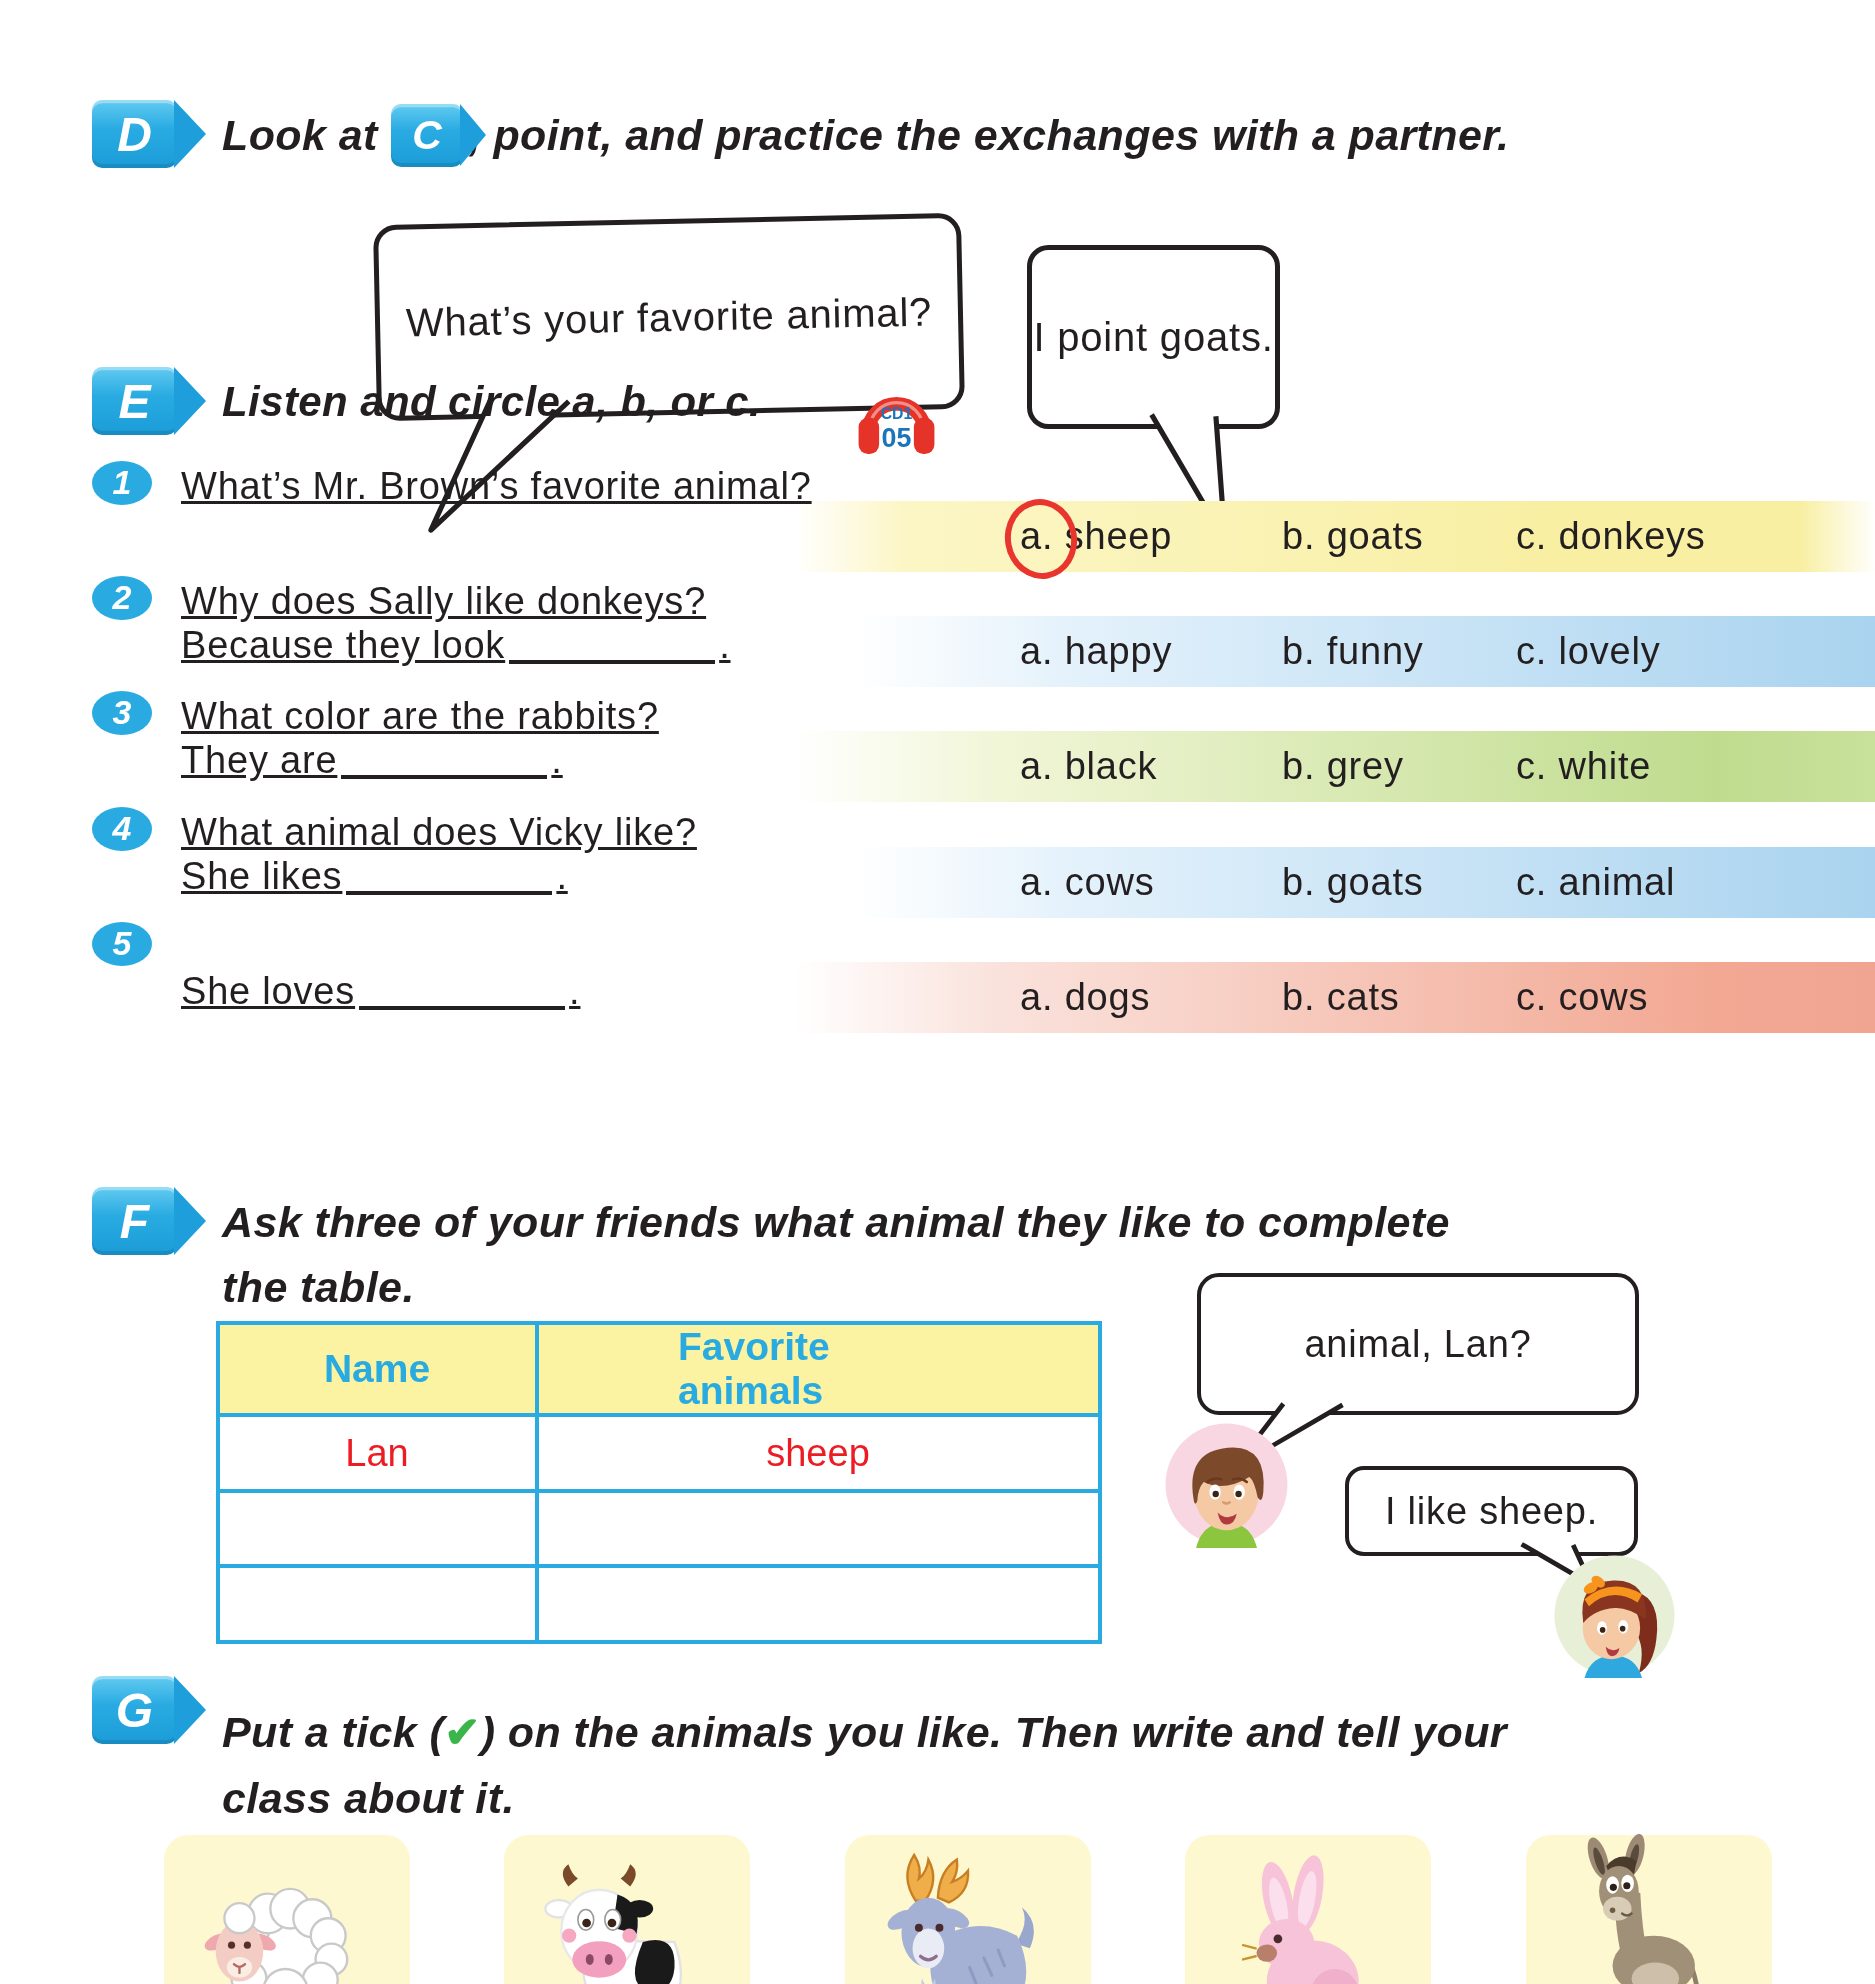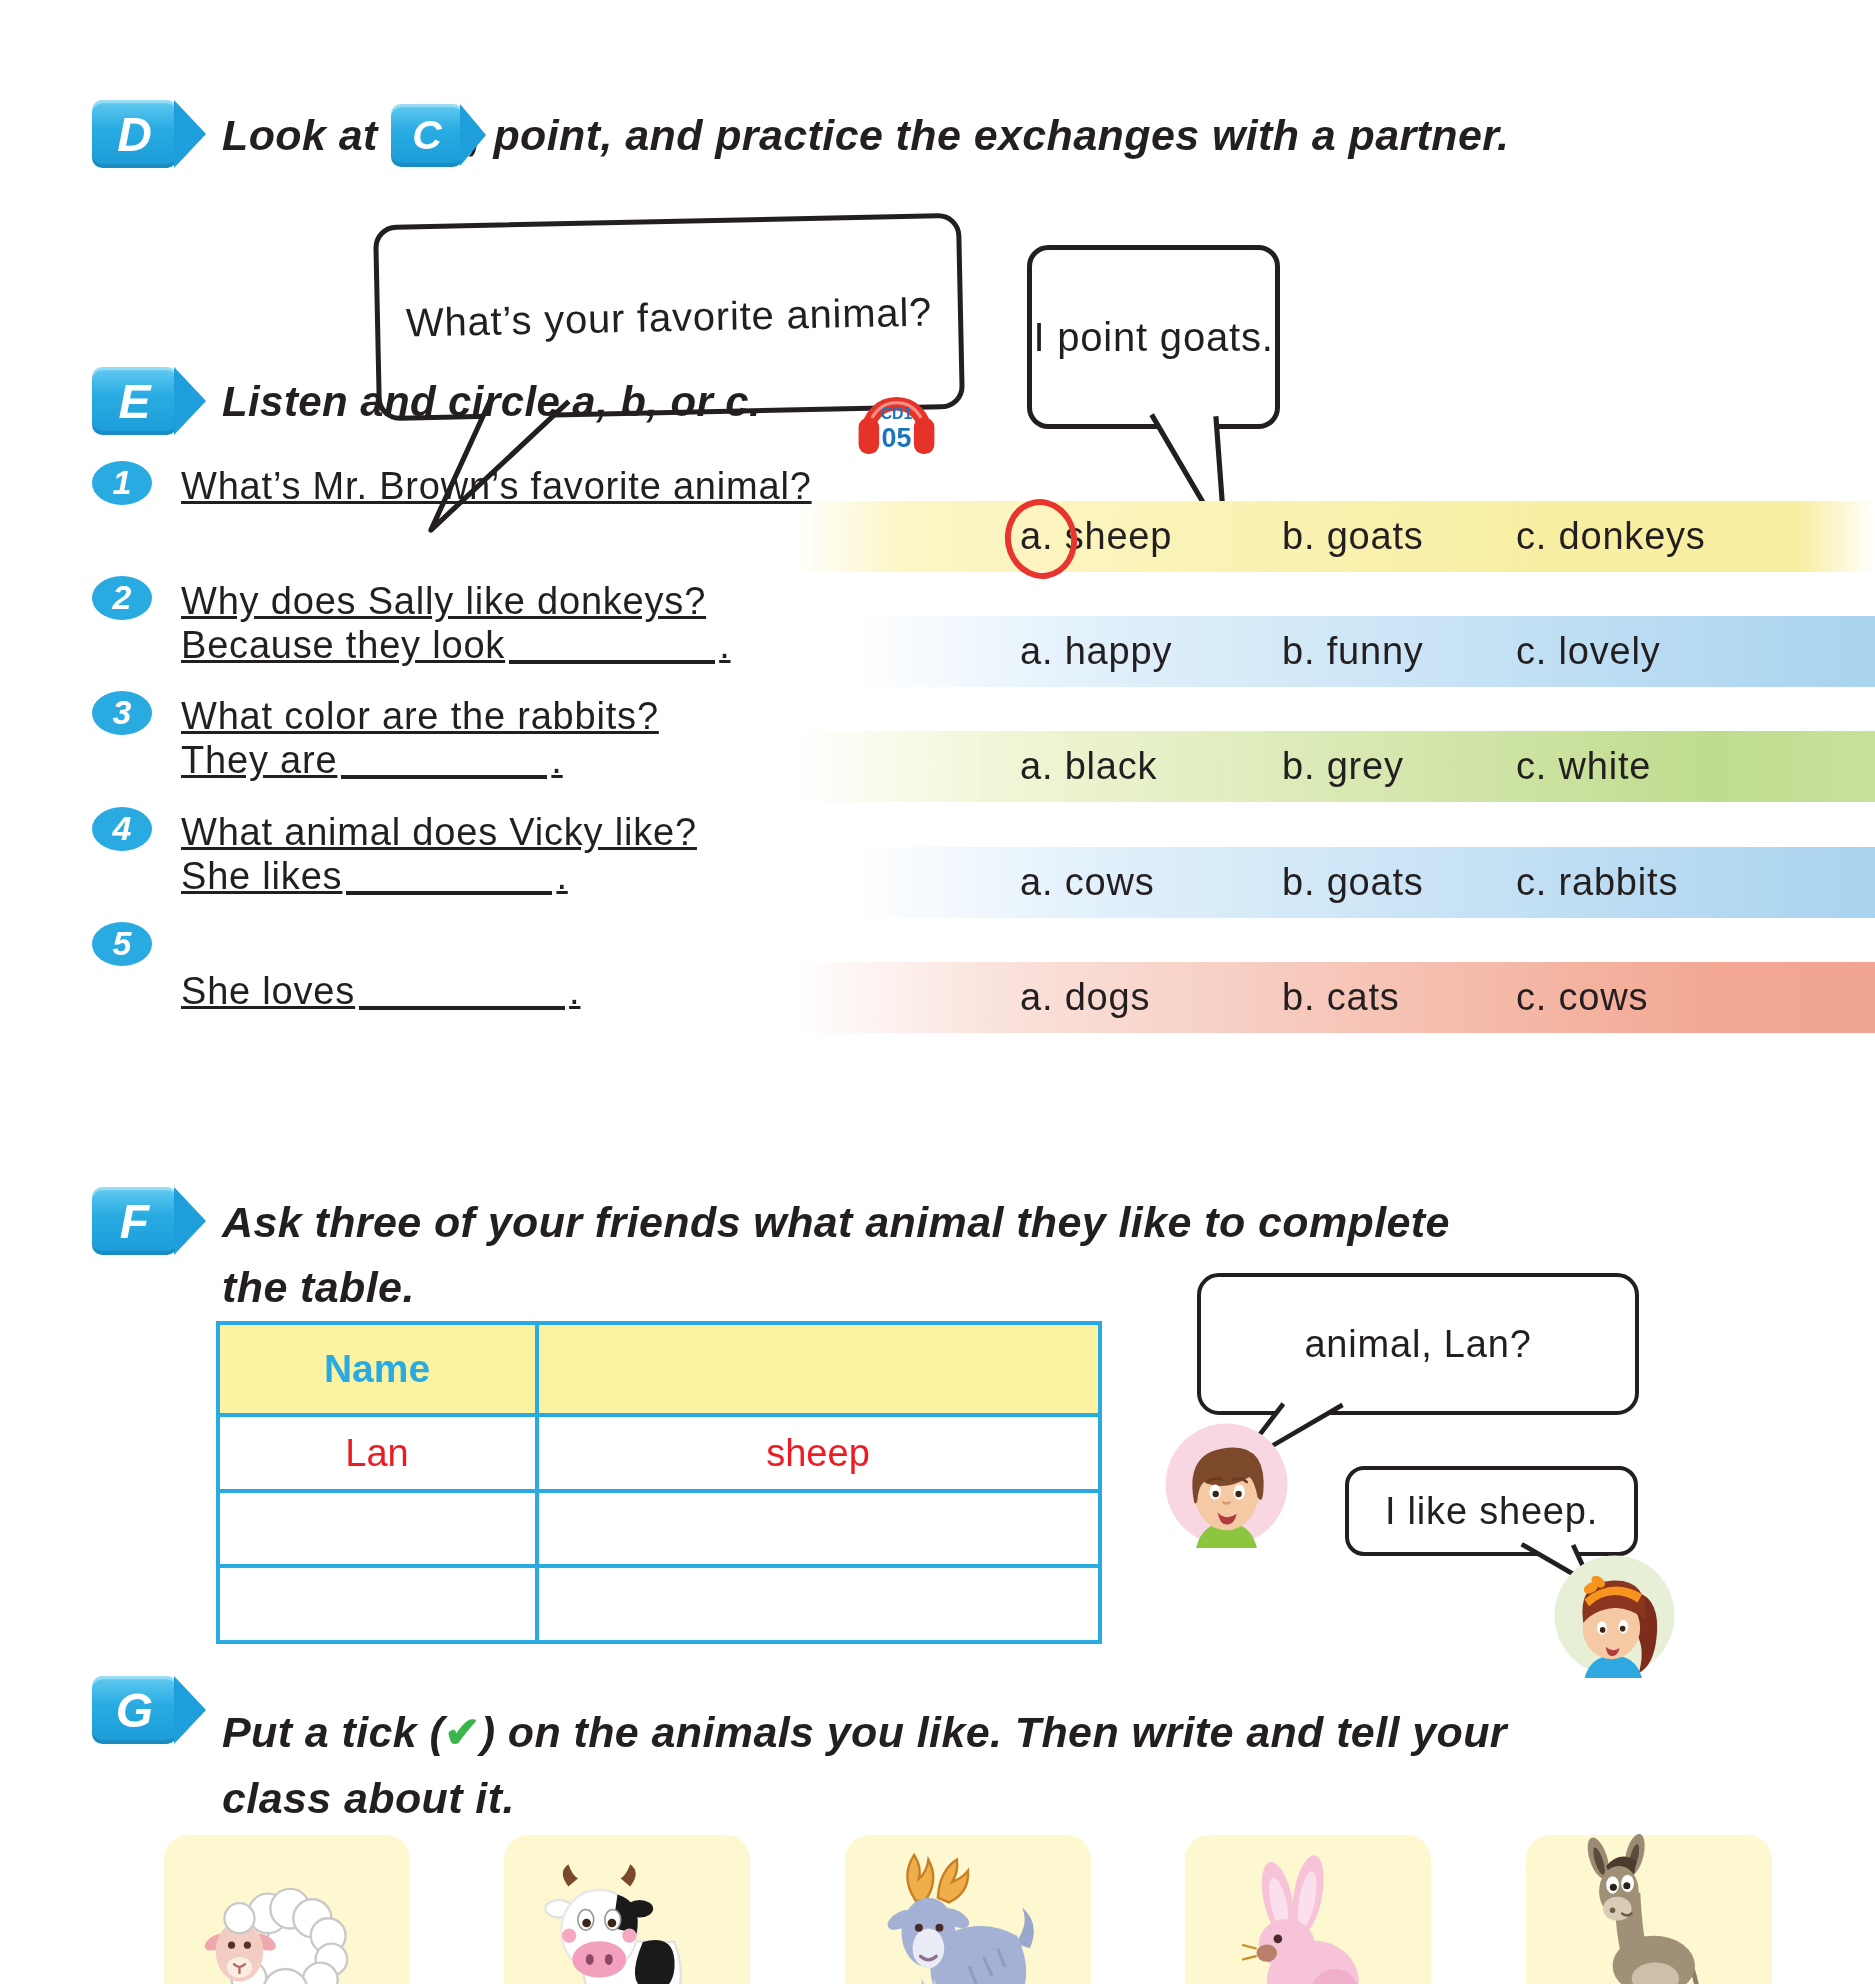--- a/index.html
+++ b/index.html
@@ -140,21 +140,21 @@
 <div class="abs" style="left:0;top:810px;width:1876px;height:115px">
   <div class="band band-blue" style="left:854px;top:37px;width:1022px"></div>
   <div class="qnum" style="left:92px;top:-3.2px">4</div>
   <div class="qline" style="left:181px;top:0">What animal does Vicky like?</div>
   <div class="qline" style="left:181px;top:44px">
     <span>She likes</span><span class="blank" style="width:206px"></span><span>.</span>
   </div>
   <div class="opts" style="top:48px">
     <span class="opt" style="left:1020px"><span>a.</span> <span>cows</span></span>
     <span class="opt" style="left:1282px"><span>b.</span> <span>goats</span></span>
-    <span class="opt" style="left:1516px"><span>c.</span> <span>rabbits</span></span>
+    <span class="opt" style="left:1516px"><span>c.</span> <span>animal</span></span>
   </div>
 </div>
 
 <div class="abs" style="left:0;top:925px;width:1876px;height:115px">
   <div class="band band-red" style="left:794px;top:37px;width:1082px"></div>
   <div class="qnum" style="left:92px;top:-3.2px">5</div>
   <div class="qline" style="left:181px;top:44px">
     <span>She loves</span><span class="blank" style="width:206px"></span><span>.</span>
   </div>
   <div class="opts" style="top:48px">
@@ -170,20 +170,21 @@
 <div class="h-title" style="left:222px;top:1189px">Ask three of your friends what animal they like to complete</div>
 <div class="h-title" style="left:222px;top:1254px">the table.</div>
 
 <div class="abs" style="left:216px;top:1321px;width:878px;height:315px;border:4.8px solid #29ABE2;background:#fff">
   <div class="abs" style="left:0;top:0;width:878px;height:88px;background:#FBF3A1"></div>
   <div class="abs" style="left:315px;top:0;width:4.4px;height:315px;background:#29ABE2"></div>
   <div class="abs" style="left:0;top:88px;width:878px;height:4.4px;background:#29ABE2"></div>
   <div class="abs" style="left:0;top:164px;width:878px;height:4.4px;background:#29ABE2"></div>
   <div class="abs" style="left:0;top:239px;width:878px;height:4.4px;background:#29ABE2"></div>
   <div class="abs" style="left:157px;top:44px;transform:translate(-50%,-50%);font-size:39px;font-weight:bold;color:#29ABE2">Name</div>
+  <div class="abs" style="left:598px;top:44px;transform:translate(-50%,-50%);font-size:39px;font-weight:bold;color:#29ABE2">Favorite animals</div>
   <div class="abs" style="left:157px;top:128px;transform:translate(-50%,-50%);font-size:38px;color:#ED1C24">Lan</div>
   <div class="abs" style="left:598px;top:128px;transform:translate(-50%,-50%);font-size:38px;color:#ED1C24">sheep</div>
   <div class="abs" style="left:0;top:168px;width:315px;height:71px"></div>
   <div class="abs" style="left:319px;top:168px;width:559px;height:71px"></div>
   <div class="abs" style="left:0;top:244px;width:315px;height:71px"></div>
   <div class="abs" style="left:319px;top:244px;width:559px;height:71px"></div>
 </div>
 
 <div class="bubble" style="left:1197px;top:1273px;width:434px;height:134px;border-radius:22px;border-width:4.8px;font-size:38px;line-height:47px;flex-direction:column">
   <span>animal, Lan?</span>

